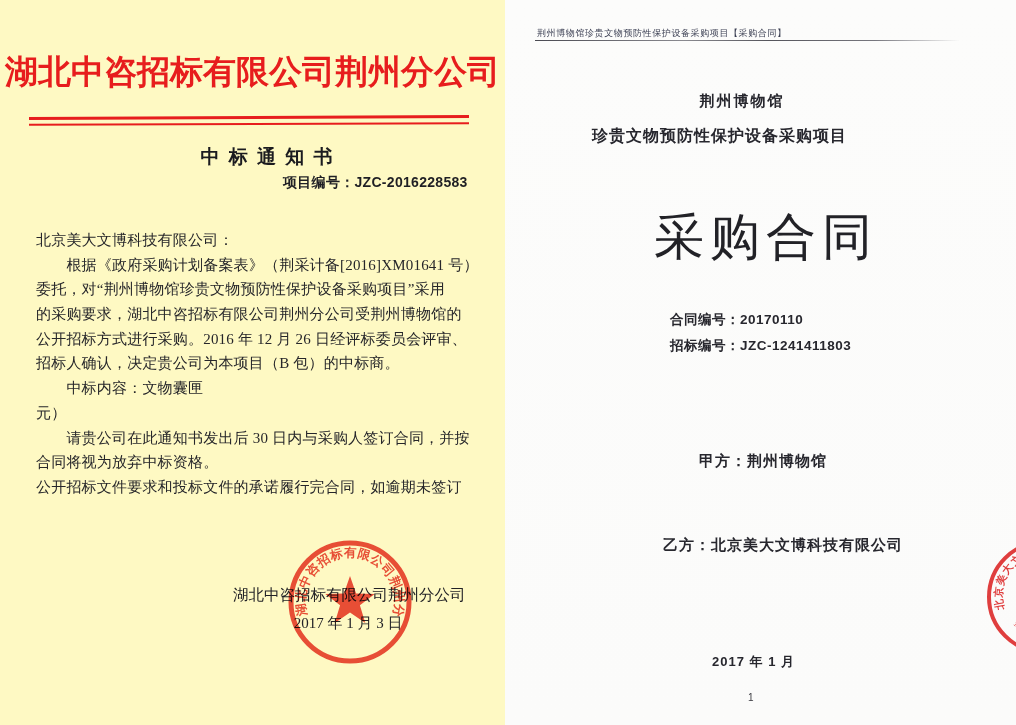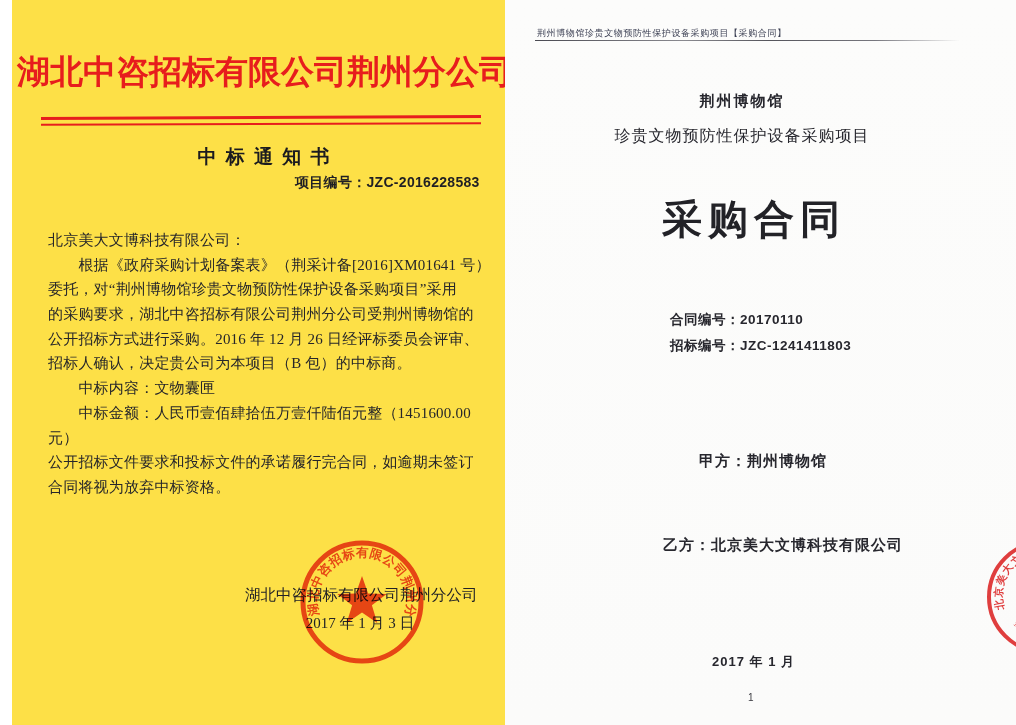--- a/index.html
+++ b/index.html
@@ -2,35 +2,35 @@
 <html><head>
 <meta charset="utf-8">
 <title>中标通知书 / 采购合同</title>
 <style>
   html,body{margin:0;padding:0;background:#ffffff;}
   .stage{
     position:relative;width:1016px;height:725px;background:#ffffff;
     overflow:hidden;font-family:"Liberation Sans","DejaVu Sans",sans-serif;
   }
   .page{position:absolute;top:0;height:725px;overflow:hidden;}
-  .page.left{left:12px;width:505px;background:#fde047;}
+  .page.left{left:0;width:505px;background:#fef9c3;}
   .page.right{left:505px;width:511px;background:linear-gradient(180deg,#fcfcfb,#fbfbfa);}
 
   
   .letterhead{
     position:absolute;left:0;top:50px;width:505px;text-align:center;
     font-family:"Liberation Serif","DejaVu Serif",serif;
     font-size:33px;font-weight:900;color:#e71d1d;letter-spacing:0px;white-space:nowrap;
   }
   .rule-red{position:absolute;left:29px;width:440px;background:#e71d1d;}
   .rule-red.r1{top:116px;height:3px;transform:rotate(-0.25deg);}
   .rule-red.r2{top:123px;height:2px;transform:rotate(-0.2deg);}
   .notice-title{
     position:absolute;left:0;top:144px;width:505px;margin:0;text-align:center;
-    font-size:19px;font-weight:700;color:#1b1b1f;letter-spacing:2px;
+    font-size:19px;font-weight:700;color:#1b1b1f;letter-spacing:2px;padding-left:15px;
   }
   .project-no{
     position:absolute;left:283px;top:174px;
     font-size:14px;font-weight:600;color:#1f1f24;letter-spacing:0.3px;white-space:nowrap;
   }
   .notice-body{
     position:absolute;left:36px;top:228px;width:452px;
     font-family:"Liberation Serif","DejaVu Serif",serif;
     font-size:15px;color:#26262a;
   }
@@ -56,26 +56,26 @@
   }
   .pg-header-rule{
     position:absolute;left:30px;top:40px;width:425px;height:1px;
     background:linear-gradient(90deg,#4a4a52 0%,#8a8a90 35%,#55555c 55%,#77777e 80%,rgba(120,120,126,0) 100%);
   }
   .rp-org{
     position:absolute;left:112px;top:92px;width:250px;text-align:center;
     font-size:15px;font-weight:700;color:#27272e;letter-spacing:2px;white-space:nowrap;
   }
   .rp-project{
-    position:absolute;left:87px;top:126px;width:300px;text-align:center;
-    font-size:16px;font-weight:400;color:#27272e;letter-spacing:1px;white-space:nowrap;
+    position:absolute;left:87px;top:126px;width:300px;text-align:left;
+    font-size:16px;font-weight:700;color:#27272e;letter-spacing:1px;white-space:nowrap;
   }
   .rp-title{
-    position:absolute;left:95px;top:188px;width:300px;margin:4px;text-align:center;
-    font-size:40px;font-weight:700;color:#222227;letter-spacing:6px;white-space:nowrap;
+    position:absolute;left:95px;top:188px;width:300px;margin:16px;text-align:center;
+    font-size:50px;font-weight:400;color:#222227;letter-spacing:6px;white-space:nowrap;
   }
   .rp-no{position:absolute;left:165px;font-size:13.5px;font-weight:700;color:#27272e;
     letter-spacing:0.5px;white-space:nowrap;text-align:center;}
   .rp-no.contract{top:311px;}
   .rp-no.bid{top:337px;}
   .rp-party{position:absolute;left:158px;font-size:15px;font-weight:700;color:#27272e;
     letter-spacing:1px;white-space:nowrap;}
   .rp-party.a{top:452px;margin-left:36px;}
   .rp-party.b{top:536px;}
   .rp-date{position:absolute;left:207px;top:653px;font-size:13px;font-weight:700;
@@ -102,24 +102,24 @@
     <div class="project-no">项目编号：JZC-2016228583</div>
 
     <div class="notice-body">
       <div class="bl">北京美大文博科技有限公司：</div>
       <div class="bl">　　根据《政府采购计划备案表》（荆采计备[2016]XM01641 号）</div>
       <div class="bl">委托，对“荆州博物馆珍贵文物预防性保护设备采购项目”采用</div>
       <div class="bl">的采购要求，湖北中咨招标有限公司荆州分公司受荆州博物馆的</div>
       <div class="bl">公开招标方式进行采购。2016 年 12 月 26 日经评标委员会评审、</div>
       <div class="bl">招标人确认，决定贵公司为本项目（B 包）的中标商。</div>
       <div class="bl">　　中标内容：文物囊匣</div>
-      <div class="bl">　　中标金额：人民币壹佰肆拾伍万壹仟陆佰元整（1451600.00</div>
       <div class="bl">元）</div>
+      <div class="bl">　　请贵公司在此通知书发出后 30 日内与采购人签订合同，并按</div>
+      <div class="bl">合同将视为放弃中标资格。</div>
       <div class="bl">公开招标文件要求和投标文件的承诺履行完合同，如逾期未签订</div>
-      <div class="bl">合同将视为放弃中标资格。</div>
     </div>
 
     <div class="sig-company">湖北中咨招标有限公司荆州分公司</div>
     <div class="sig-date">2017 年 1 月 3 日</div>
 
     <svg class="seal-left" viewBox="-66 -66 132 132" xmlns="http://www.w3.org/2000/svg">
       <circle cx="0" cy="0" r="59" fill="none" stroke="#e5372b" stroke-width="5"></circle>
       <path id="sealArcL" d="M -43 13 A 45 45 0 1 1 43 13" fill="none"></path>
       <text class="ring-text">
         <textPath href="#sealArcL" startOffset="0">湖北中咨招标有限公司荆州分公司</textPath>

